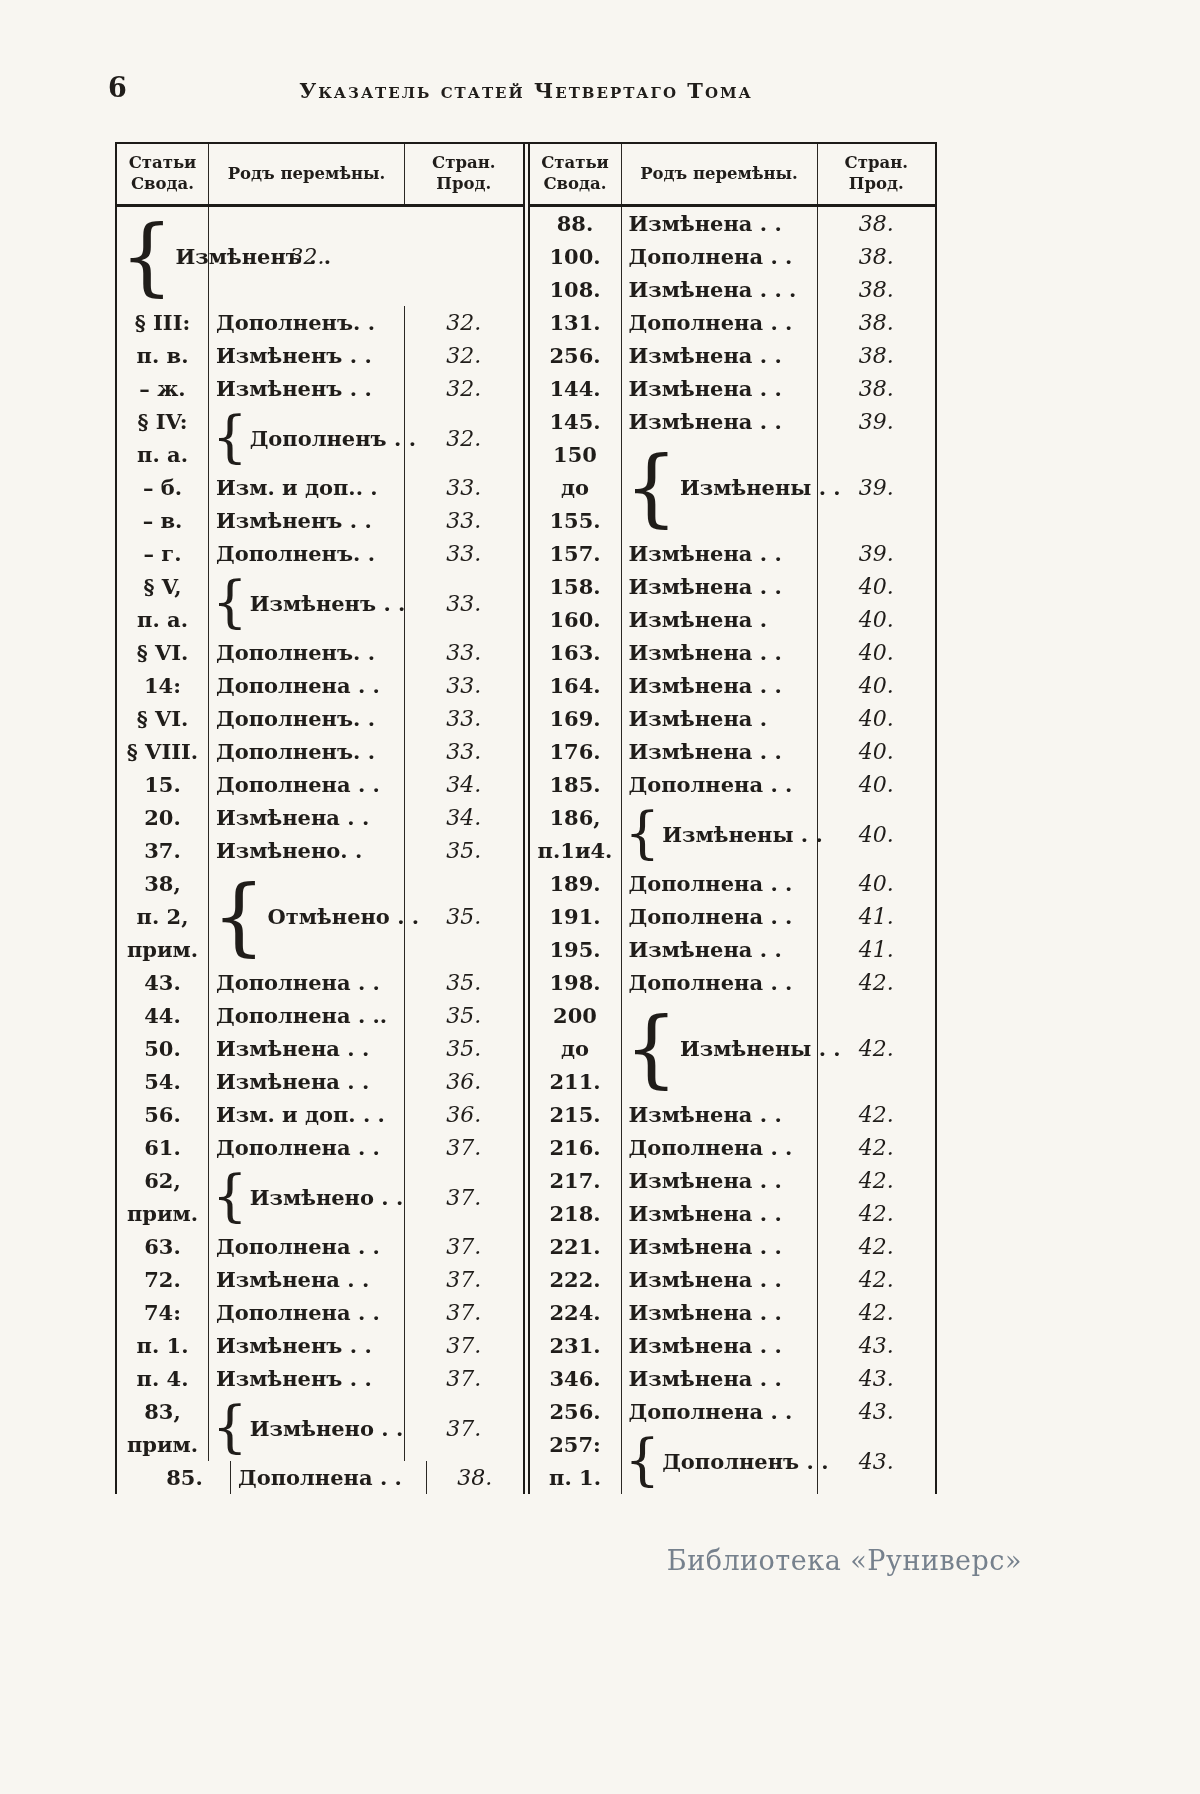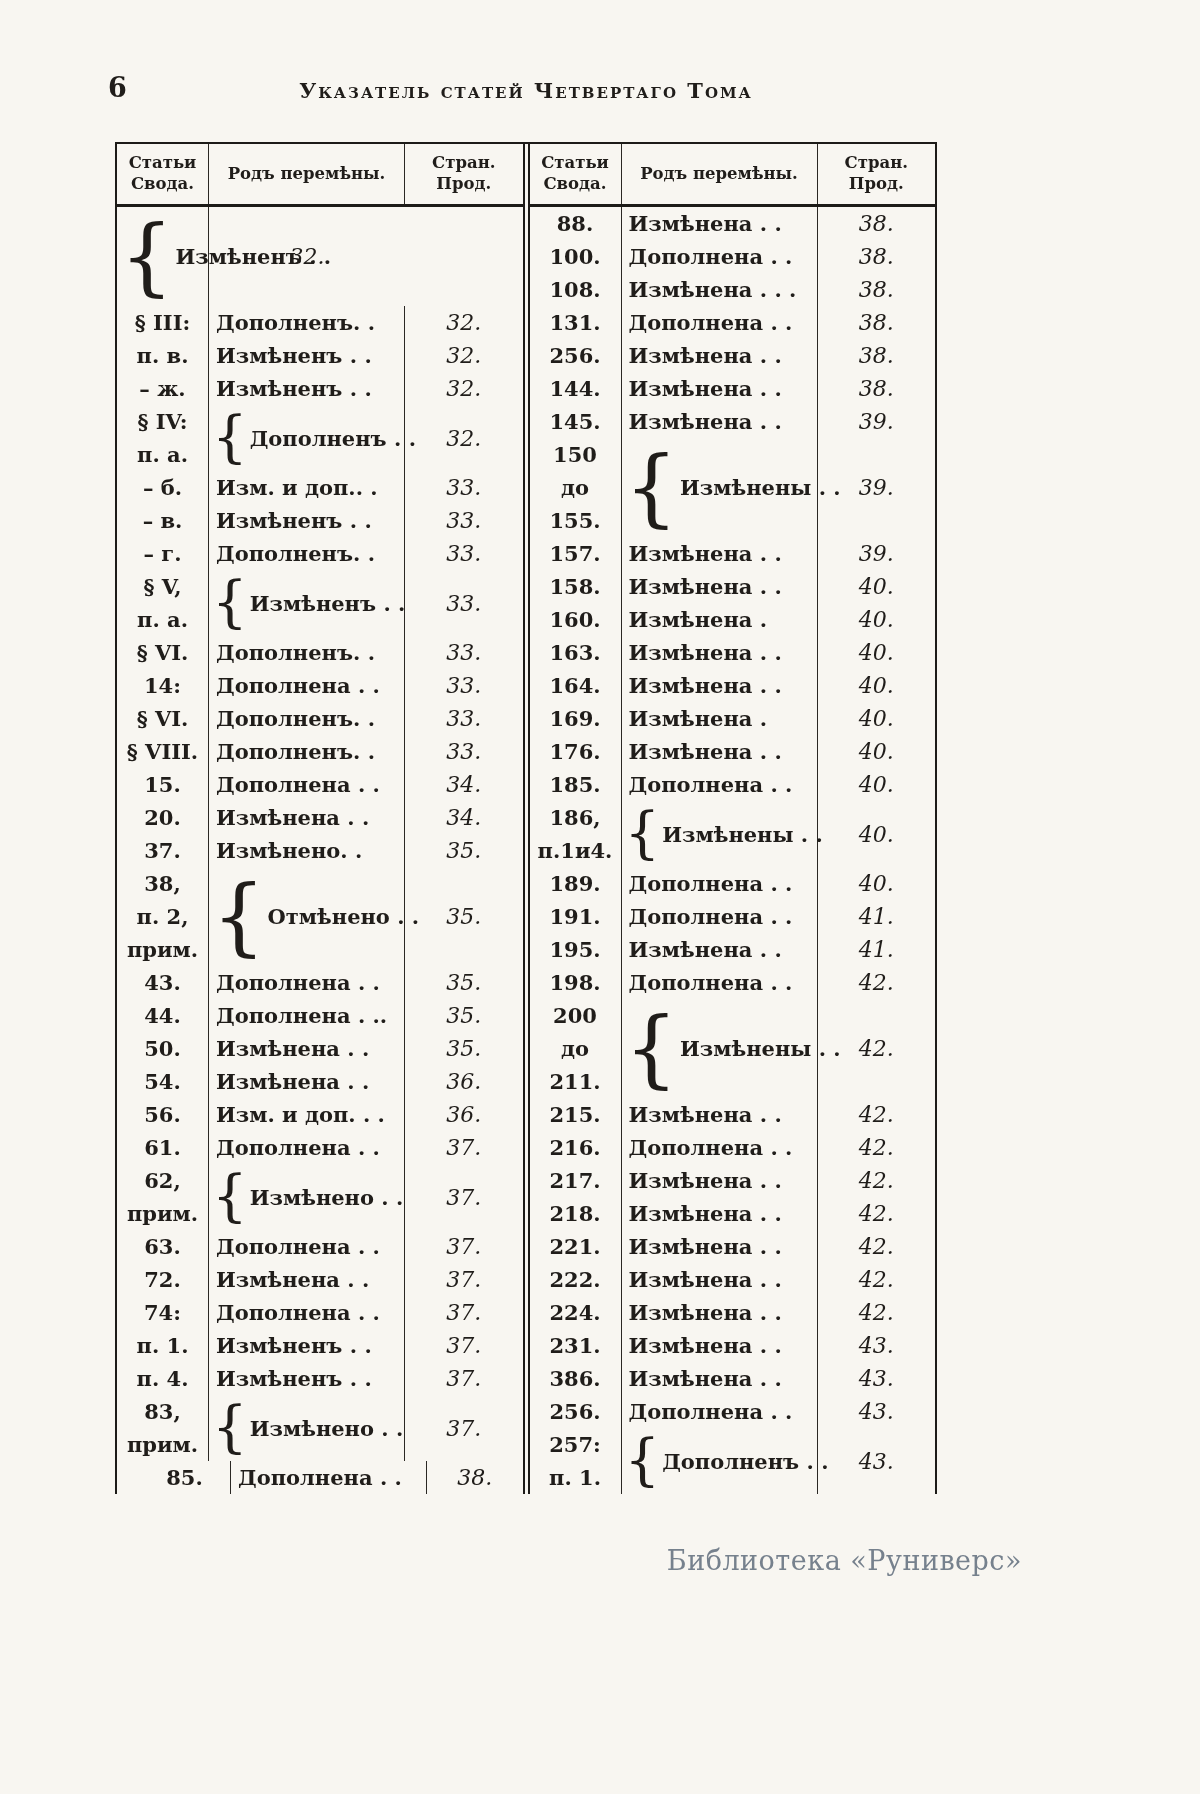--- a/index.html
+++ b/index.html
@@ -795,21 +795,21 @@
             </div>
             <div class="cell chg">
               <span>Измѣнена . .</span>
             </div>
             <div class="cell pg">
               <span>43.</span>
             </div>
           </div>
           <div class="row" style="min-height: 33px;">
             <div class="cell art">
-              <div class="art-line">386.</div>
+              <div class="art-line">346.</div>
             </div>
             <div class="cell chg">
               <span>Измѣнена  . .</span>
             </div>
             <div class="cell pg">
               <span>43.</span>
             </div>
           </div>
           <div class="row" style="min-height: 33px;">
             <div class="cell art">

